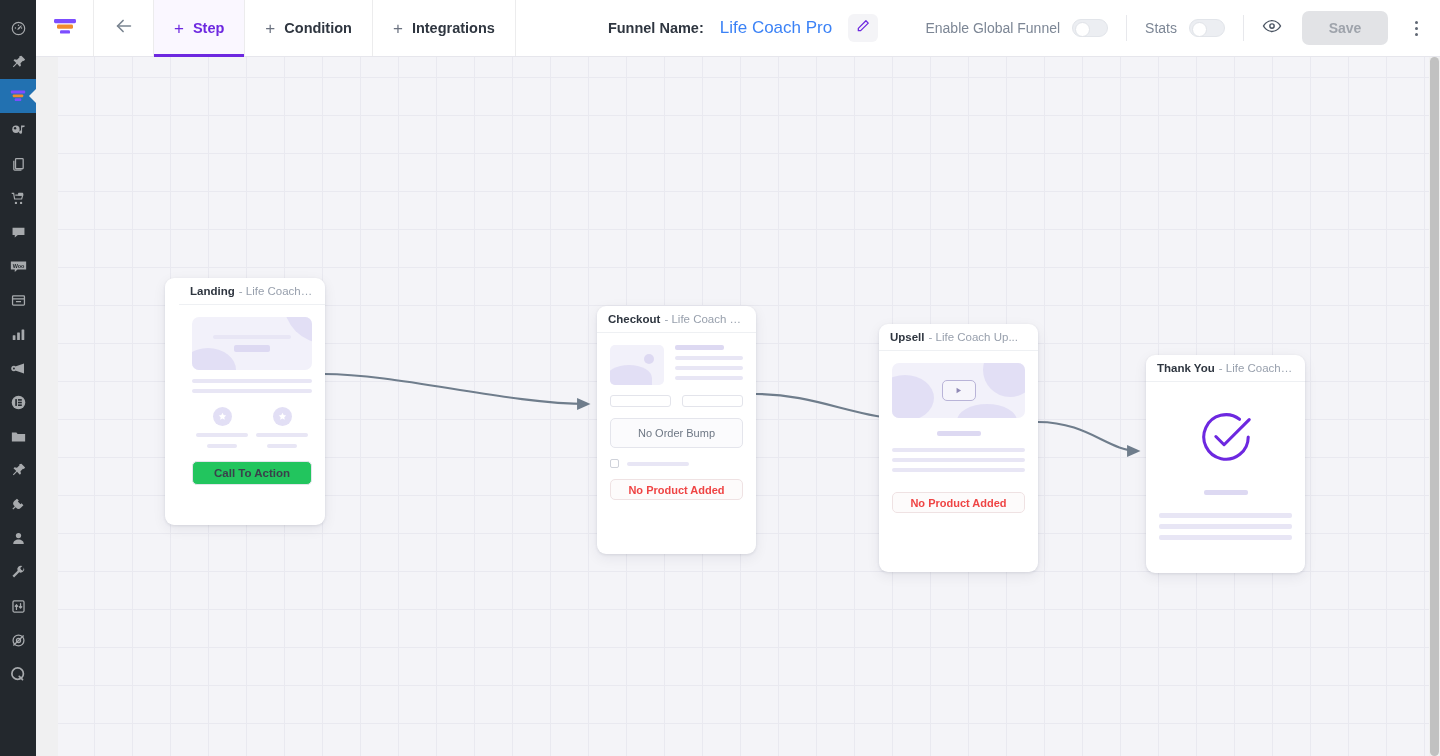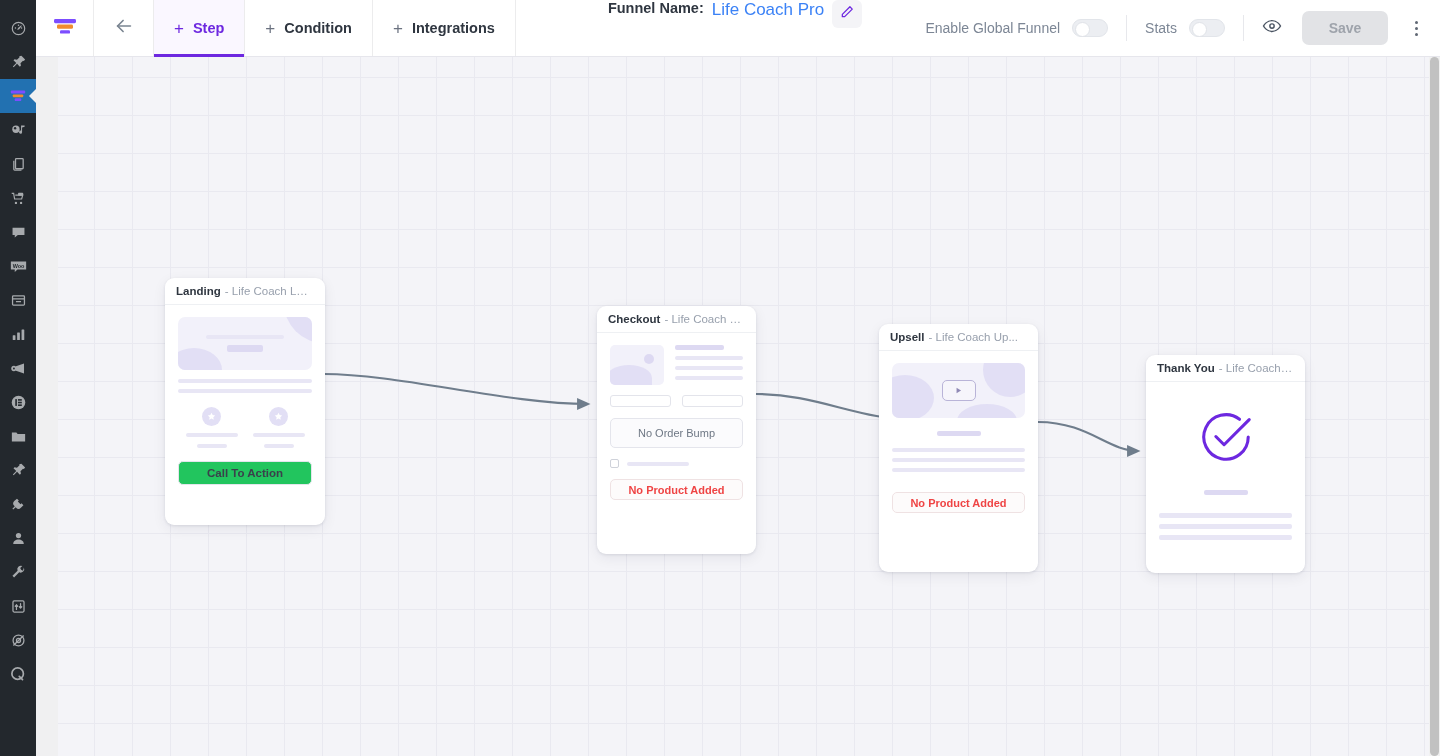--- a/index.html
+++ b/index.html
@@ -79,21 +79,21 @@
     flex: 0 0 auto;
   }
   .tabbtn .plus { font-size: 17px; font-weight: 400; color: #6b7280; line-height: 1; }
   .tabbtn.active { color: #6d28e0; background: #faf7ff; }
   .tabbtn.active .plus { color: #6d28e0; }
   .tabbtn.active::after {
     content: ""; position: absolute; left: 0; right: 0; bottom: -1px;
     height: 3px; background: #6d28e0;
   }
   #funnel-name-wrap {
-    display: flex; gap: 8px;
+    display: flex; align-items: center; gap: 16px;
     margin-left: 92px;
     flex: 0 0 auto;
   }
   #fn-label { font-size: 14.5px; font-weight: 700; color: #2f3640; }
   #fn-value { font-size: 17px; color: #3b82f6; }
   #edit-btn {
     width: 30px; height: 28px; border-radius: 6px;
     background: #f4f4f7;
     display: flex; align-items: center; justify-content: center;
     color: #6d28e0;
@@ -494,21 +494,21 @@
       <defs>
         <marker id="ah" markerWidth="7" markerHeight="7" refX="5.2" refY="3.1" orient="auto">
           <path d="M0,0.3 L6.4,3.1 L0,5.9 z" fill="#6f7d8c"></path>
         </marker>
       </defs>
       <path d="M266,317 C340,317 450,347 530,347" fill="none" stroke="#6f7d8c" stroke-width="2.1" marker-end="url(#ah)"></path>
       <path d="M698,337 C760,337 800,363 860,363" fill="none" stroke="#6f7d8c" stroke-width="2.1" marker-end="url(#ah)"></path>
       <path d="M980,365 C1030,365 1050,394 1080,394" fill="none" stroke="#6f7d8c" stroke-width="2.1" marker-end="url(#ah)"></path>
     </svg>
 
-    <section class="node" style="left:107px; top:221px; width:160px; height:247px;">
+    <section class="node" style="left:107px; top:221px; width:160px; height:247px;padding-left:14px;">
       <div class="node-head">
         <span class="node-title">Landing</span>
         <span class="node-sub">- Life Coach Lan...</span>
       </div>
       <div class="node-body">
         <div class="hero">
           <div class="blob" style="width:56px;height:44px;left:-12px;bottom:-22px;"></div>
           <div class="blob" style="width:42px;height:42px;right:-14px;top:-16px;border-radius:0 0 0 40px;"></div>
           <div class="line" style="width:78px;position:relative;"></div>
           <div class="line" style="width:36px;height:7px;background:#ddd9f2;position:relative;"></div>

